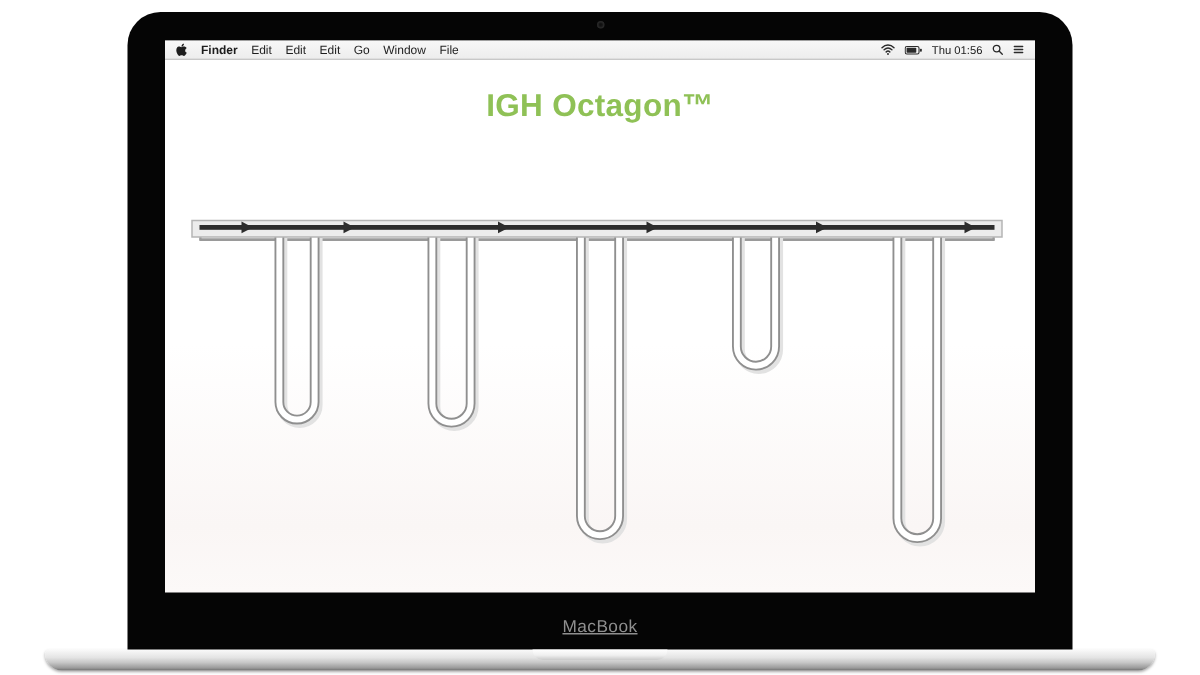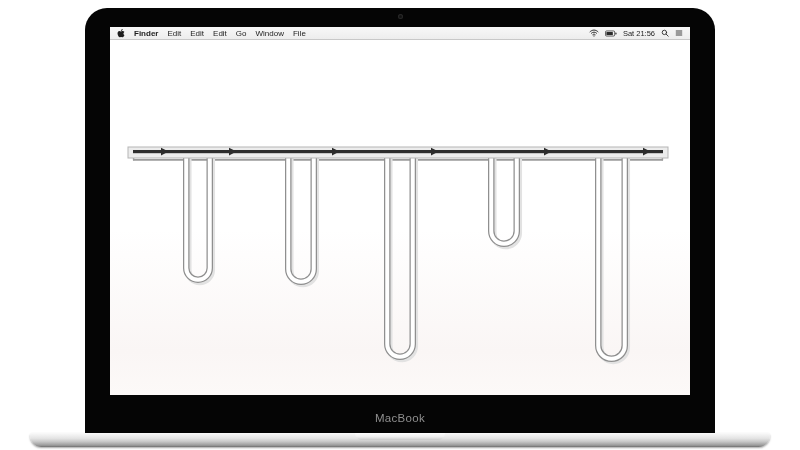--- a/index.html
+++ b/index.html
@@ -11,21 +11,21 @@
     position:absolute; left:85px; top:8px; width:630px; height:429px;
     background:#050505; border-radius:22px 22px 2px 2px;
   }
   .camera {
     position:absolute; left:313px; top:6px; width:5px; height:5px;
     border-radius:50%; background:#101010;
     box-shadow:inset 0 0 1px 1px #2a2a2a;
   }
   .brand {
     position:absolute; left:0; bottom:13px; width:100%;
-    text-align:center; color:#8f8f8f; font-size:11.5px; letter-spacing:.3px;
+    text-align:center; color:#8f8f8f; font-size:11.5px; letter-spacing:.3px;text-decoration:underline;
   }
   .base {
     position:absolute; left:30px; top:433px; width:740px; height:14px;
     background:linear-gradient(180deg,#fafafa 0%,#e4e4e4 38%,#c7c7c7 62%,#9a9a9a 88%,#6f6f6f 100%);
     border-radius:4px 4px 16px 16px;
     box-shadow:0 1px 2px rgba(0,0,0,.35);
   }
   .base-notch {
     position:absolute; left:325px; top:0; width:90px; height:7px;
     background:linear-gradient(180deg,#ffffff 0%,#efefef 55%,#c9c9c9 100%);
@@ -97,37 +97,38 @@
               <circle cx="12" cy="17.4" r="1.6" fill="#2a2a2a" stroke="none"></circle>
             </svg>
           </span>
           <span class="mb-ico">
             <svg width="12" height="7" viewBox="0 0 26 14">
               <rect x="1" y="1.5" width="20" height="11" rx="2.5" fill="none" stroke="#2a2a2a" stroke-width="1.6"></rect>
               <rect x="3" y="3.5" width="14" height="7" rx="1" fill="#2a2a2a"></rect>
               <rect x="22.4" y="4.8" width="2.6" height="4.4" rx="1" fill="#2a2a2a"></rect>
             </svg>
           </span>
-          <span class="mb-time">Sat 21:56</span>
+          <span class="mb-time">Thu 01:56</span>
           <span class="mb-ico">
             <svg width="8" height="8" viewBox="0 0 20 20" fill="none" stroke="#2a2a2a" stroke-width="2.2" stroke-linecap="round">
               <circle cx="8.5" cy="8.5" r="5.5"></circle>
               <line x1="13" y1="13" x2="18" y2="18"></line>
             </svg>
           </span>
           <span class="mb-ico">
             <svg width="8" height="8" viewBox="0 0 20 20" stroke="#2a2a2a" stroke-width="2.2" stroke-linecap="round">
               <line x1="3" y1="5" x2="17" y2="5"></line>
               <line x1="3" y1="10" x2="17" y2="10"></line>
               <line x1="3" y1="15" x2="17" y2="15"></line>
             </svg>
           </span>
         </span>
       </div>
 
+      <div class="page-title" style="color: rgb(143, 193, 86);">IGH Octagon™</div>
 
       <svg class="diagram-svg" viewBox="0 0 580 368" xmlns="http://www.w3.org/2000/svg">
           <line x1="23" y1="132.8" x2="553" y2="132.8" stroke="#9a9a9a" stroke-width="1.8"></line>
           <line x1="23.6" y1="126.80000000000001" x2="23.6" y2="133.3" stroke="#9a9a9a" stroke-width="1.5"></line>
           <line x1="552.4" y1="126.80000000000001" x2="552.4" y2="133.3" stroke="#9a9a9a" stroke-width="1.5"></line>
           <path d="M 76.25 127 L 76.25 241 A 11.75 11.75 0 0 0 99.75 241 L 99.75 127" transform="translate(1.8,2)" stroke="#e2e2e2" fill="none" stroke-width="7" stroke-linecap="round"></path>
           <path d="M 76.25 127 L 76.25 241 A 11.75 11.75 0 0 0 99.75 241 L 99.75 127" stroke="#8f8f8f" fill="none" stroke-width="6.5"></path>
           <path d="M 76.25 127 L 76.25 241 A 11.75 11.75 0 0 0 99.75 241 L 99.75 127" stroke="#ffffff" fill="none" stroke-width="4"></path>
           <path d="M 178.25 127 L 178.25 242 A 12.75 12.75 0 0 0 203.75 242 L 203.75 127" transform="translate(1.8,2)" stroke="#e2e2e2" fill="none" stroke-width="7" stroke-linecap="round"></path>
           <path d="M 178.25 127 L 178.25 242 A 12.75 12.75 0 0 0 203.75 242 L 203.75 127" stroke="#8f8f8f" fill="none" stroke-width="6.5"></path>

